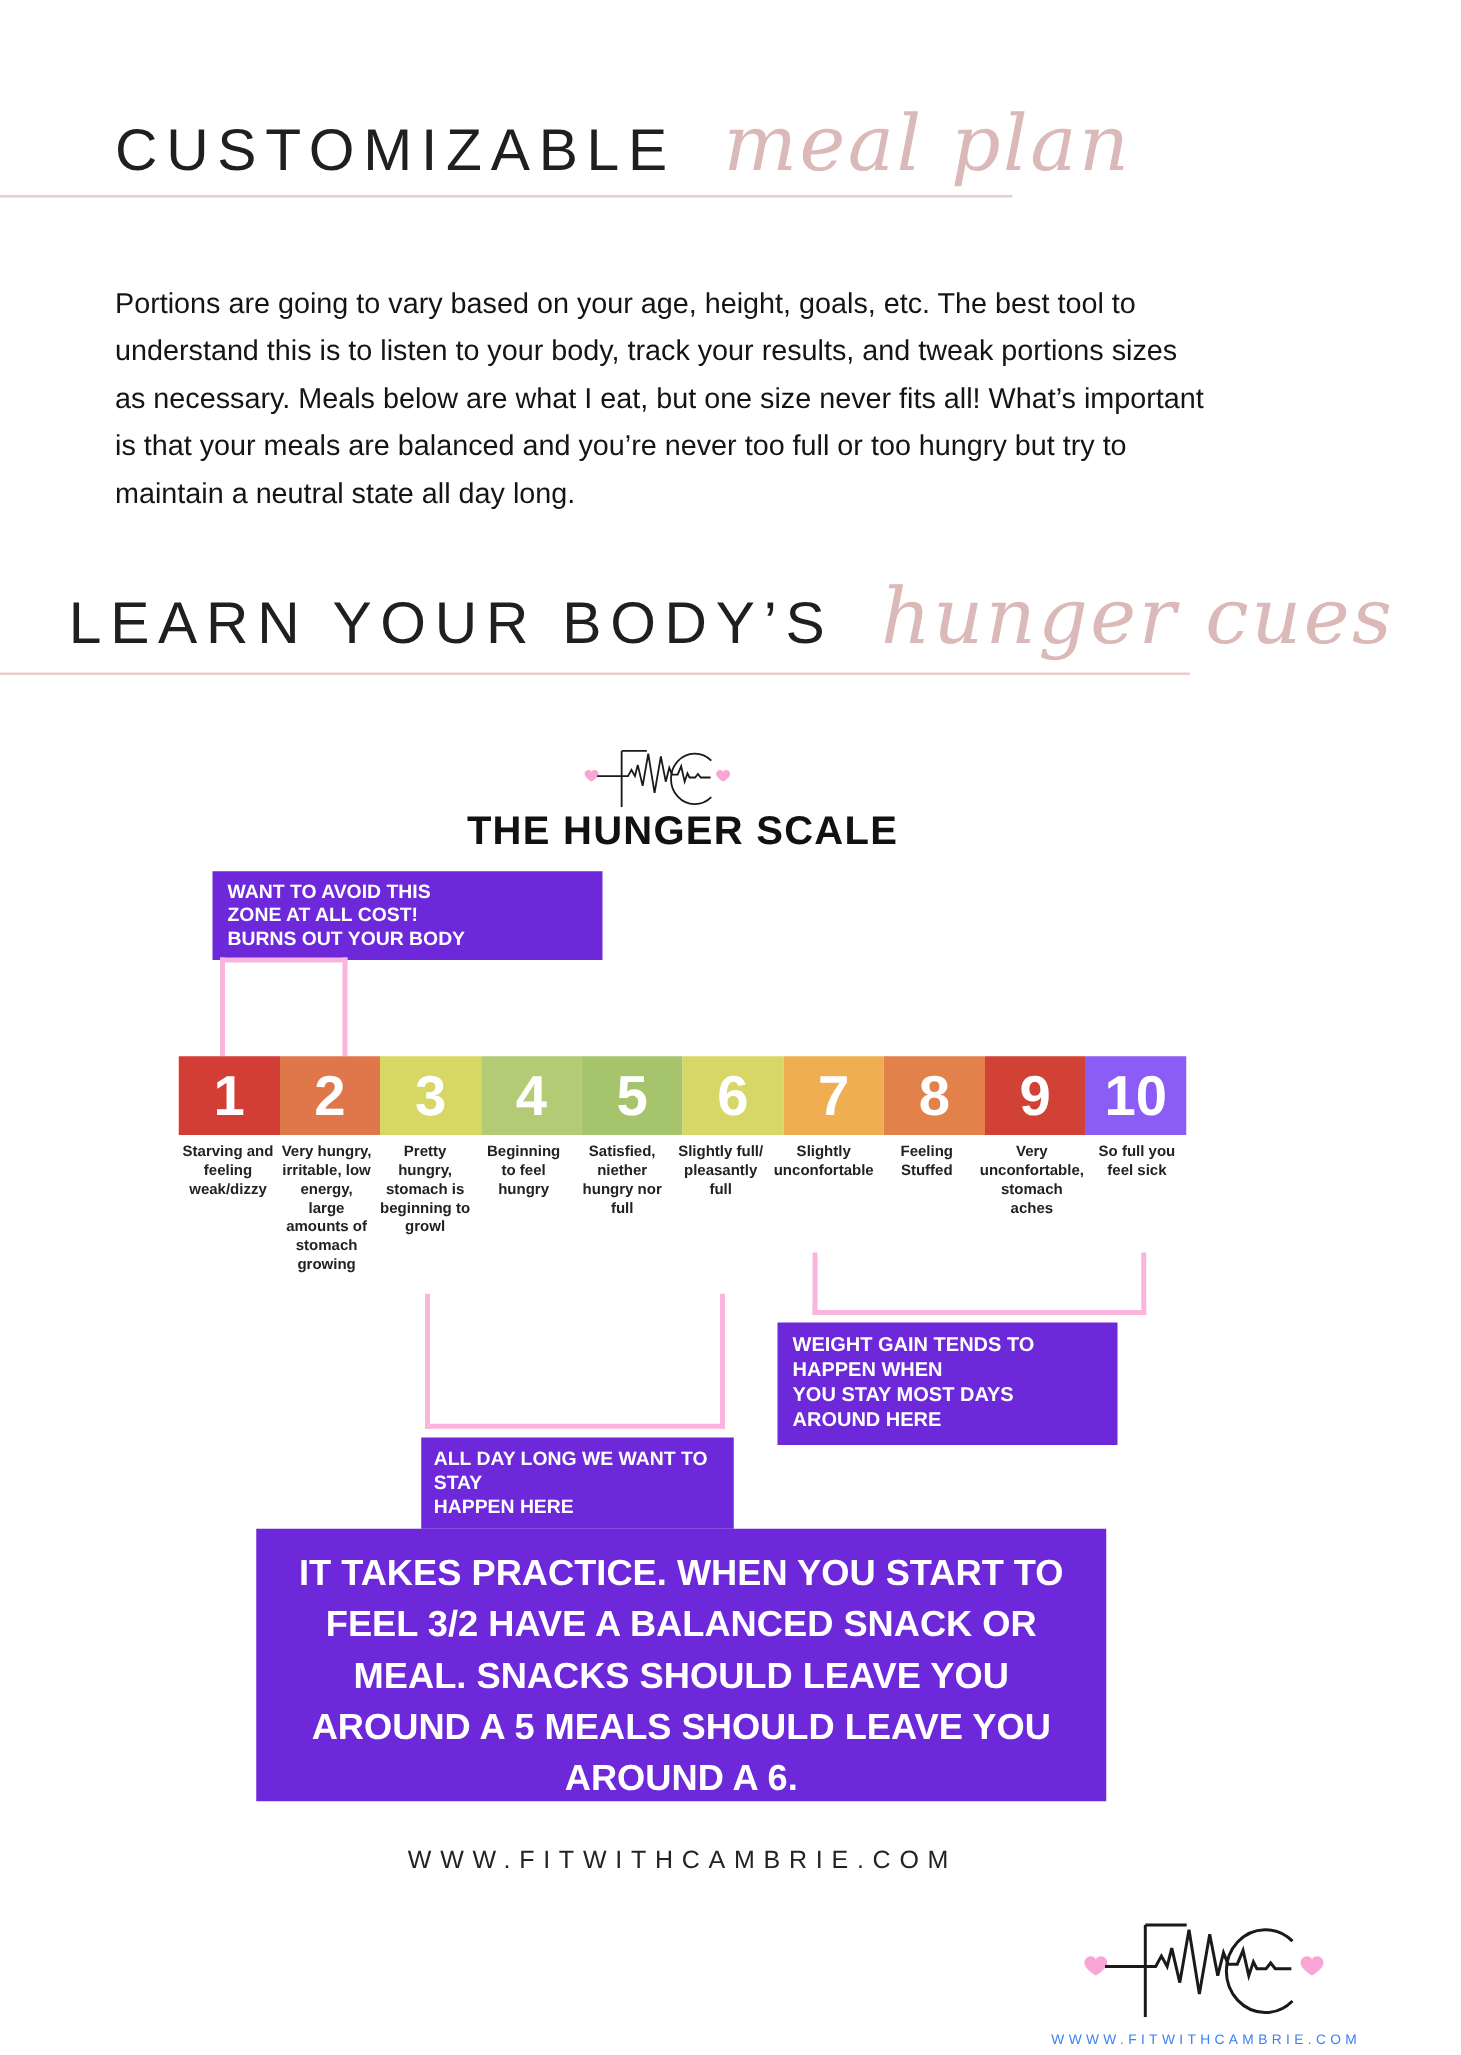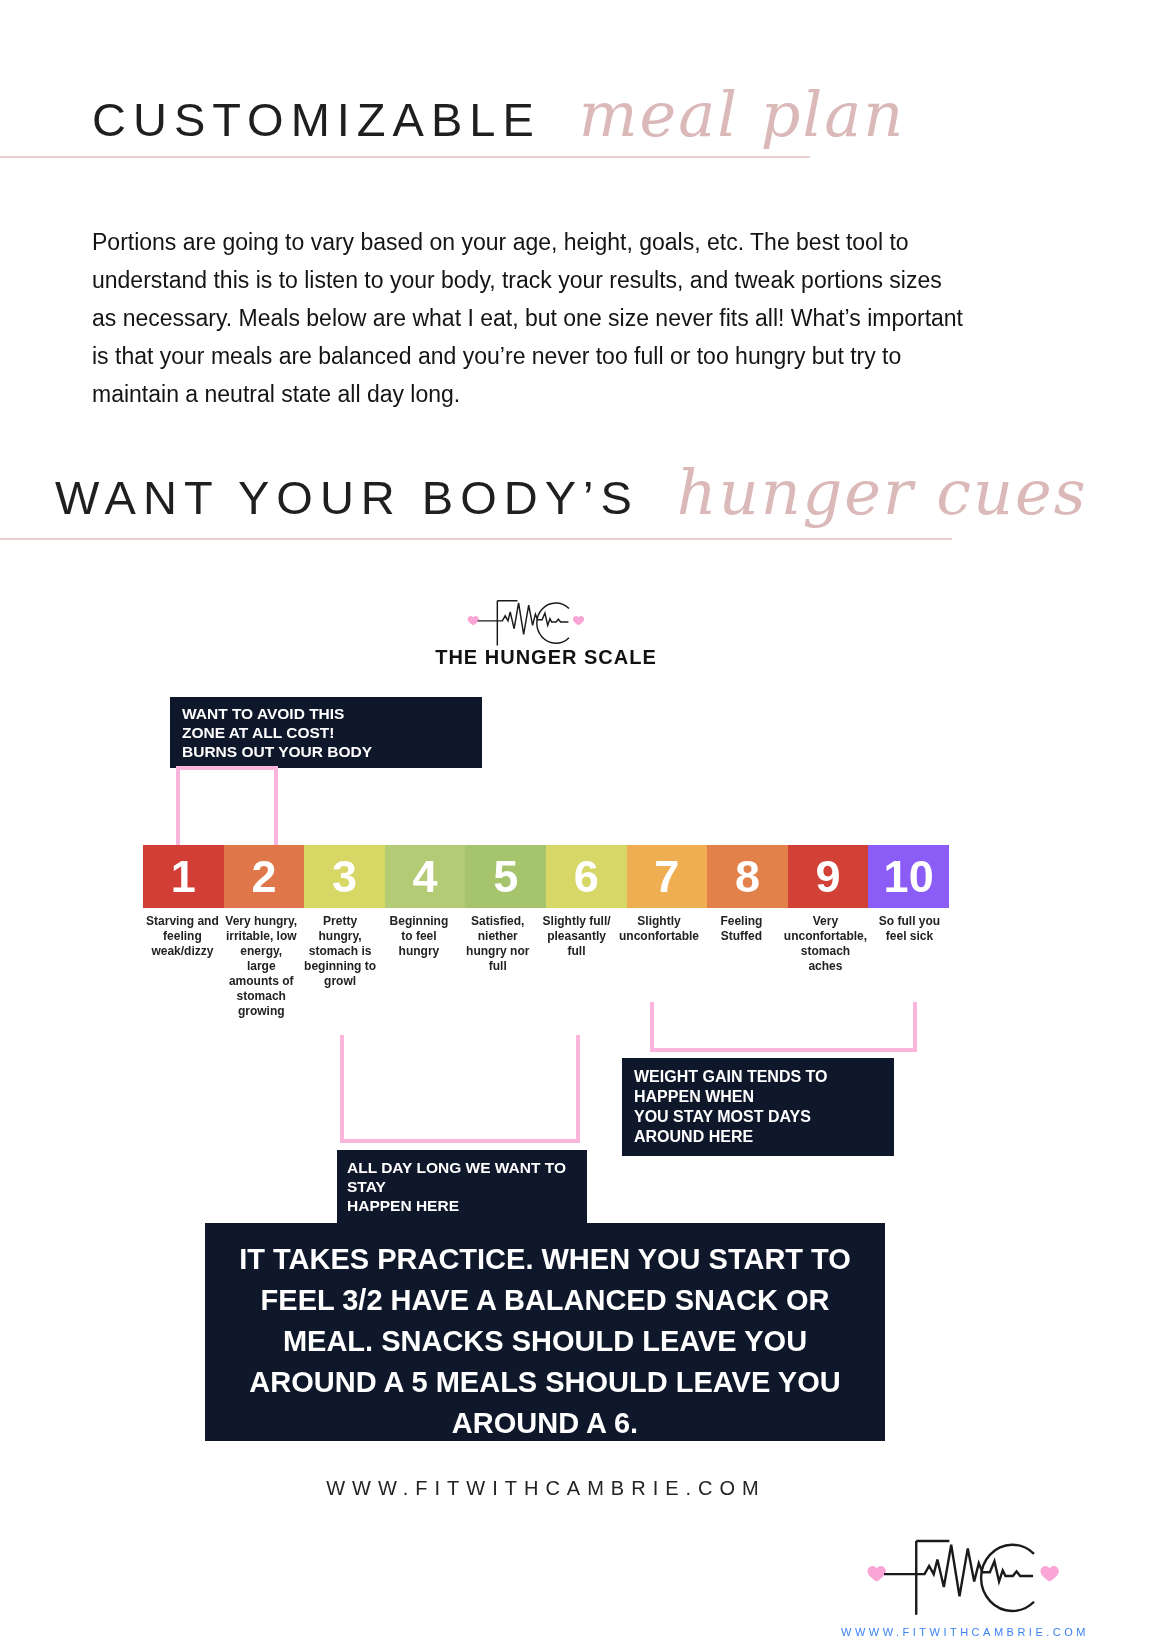--- a/index.html
+++ b/index.html
@@ -16,30 +16,30 @@
   .rule{position:absolute;left:0;height:2px;background:#e8cdcd;}
   .rule1{top:156px;width:810px;}
   .rule2{top:538px;width:952px;}
 
   
   .intro{position:absolute;left:92px;top:200px;width:880px;font-size:23px;
          line-height:38px;color:#141414;}
 
   
   .scale-title{position:absolute;left:143px;top:646px;width:806px;text-align:center;
-               font-size:20px;font-weight:800;letter-spacing:1px;color:#111;}
+               font-size:32px;font-weight:800;letter-spacing:1px;color:#111;}
   .scale-row{position:absolute;left:143px;top:845px;width:806px;height:63px;display:flex;}
   .scale-cell{flex:1;display:flex;align-items:center;justify-content:center;}
   .scale-num{color:#fff;font-size:45px;font-weight:800;}
   .scale-labels{position:absolute;left:143px;top:914px;width:806px;display:flex;}
   .scale-label{flex:1;text-align:center;font-size:12px;font-weight:bold;line-height:15px;
                color:#222;padding:0 3px;box-sizing:border-box;}
 
   
-  .pink-box{position:absolute;background:#0f172a;color:#fff;font-weight:bold;
+  .pink-box{position:absolute;background:#6d28d9;color:#fff;font-weight:bold;
             white-space:pre-line;box-sizing:border-box;}
   .avoid-box{left:170px;top:697px;width:312px;padding:7px 12px;font-size:15.5px;line-height:19px;}
   .allday-box{left:337px;top:1150px;width:250px;padding:8px 10px;font-size:15.5px;line-height:19px;}
   .weight-box{left:622px;top:1058px;width:272px;padding:9px 12px;font-size:16px;line-height:20px;}
   .practice-box{left:205px;top:1223px;width:680px;height:218px;padding:16px 18px 0 18px;
                 font-size:29px;line-height:41px;text-align:center;font-weight:800;}
   .bracket{position:absolute;box-sizing:border-box;border:4px solid #f9b5dc;}
   .bracket-avoid{left:176px;top:766px;width:102px;height:79px;border-bottom:none;}
   .bracket-allday{left:340px;top:1035px;width:240px;height:108px;border-top:none;}
   .bracket-weight{left:650px;top:1002px;width:267px;height:50px;border-top:none;}
@@ -64,21 +64,21 @@
 
   <div class="hdr hdr1">
     <span class="hdr-plain">CUSTOMIZABLE</span>
     <span class="hdr-script">meal plan</span>
   </div>
   <div class="rule rule1"></div>
 
   <p class="intro">Portions are going to vary based on your age, height, goals, etc. The best tool to understand this is to listen to your body, track your results, and tweak portions sizes as necessary. Meals below are what I eat, but one size never fits all! What’s important is that your meals are balanced and you’re never too full or too hungry but try to maintain a neutral state all day long.</p>
 
   <div class="hdr hdr2">
-    <span class="hdr-plain">WANT YOUR BODY’S</span>
+    <span class="hdr-plain">LEARN YOUR BODY’S</span>
     <span class="hdr-script">hunger cues</span>
   </div>
   <div class="rule rule2"></div>
 
   <div class="logo-top">
     <svg viewBox="0 0 220 100">
       <path class="heart" d="M14 42 c-2 -5 -10 -3 -10 3 c0 5 10 11 10 11 c0 0 10 -6 10 -11 c0 -6 -8 -8 -10 -3 Z"></path>
       <path class="heart" d="M202 42 c-2 -5 -10 -3 -10 3 c0 5 10 11 10 11 c0 0 10 -6 10 -11 c0 -6 -8 -8 -10 -3 Z"></path>
       <path class="ekg" d="M57 12 V92 M57 12 H93"></path>
       <path class="ekg" d="M22 48 H66 l5 -9 5 9 4 -16 7 30 8 -46 9 56 9 -52 7 36 5 -20 4 10 h8 l5 -12 5 22 4 -12 3 6 h8 l4 -5 4 5 h14"></path>

